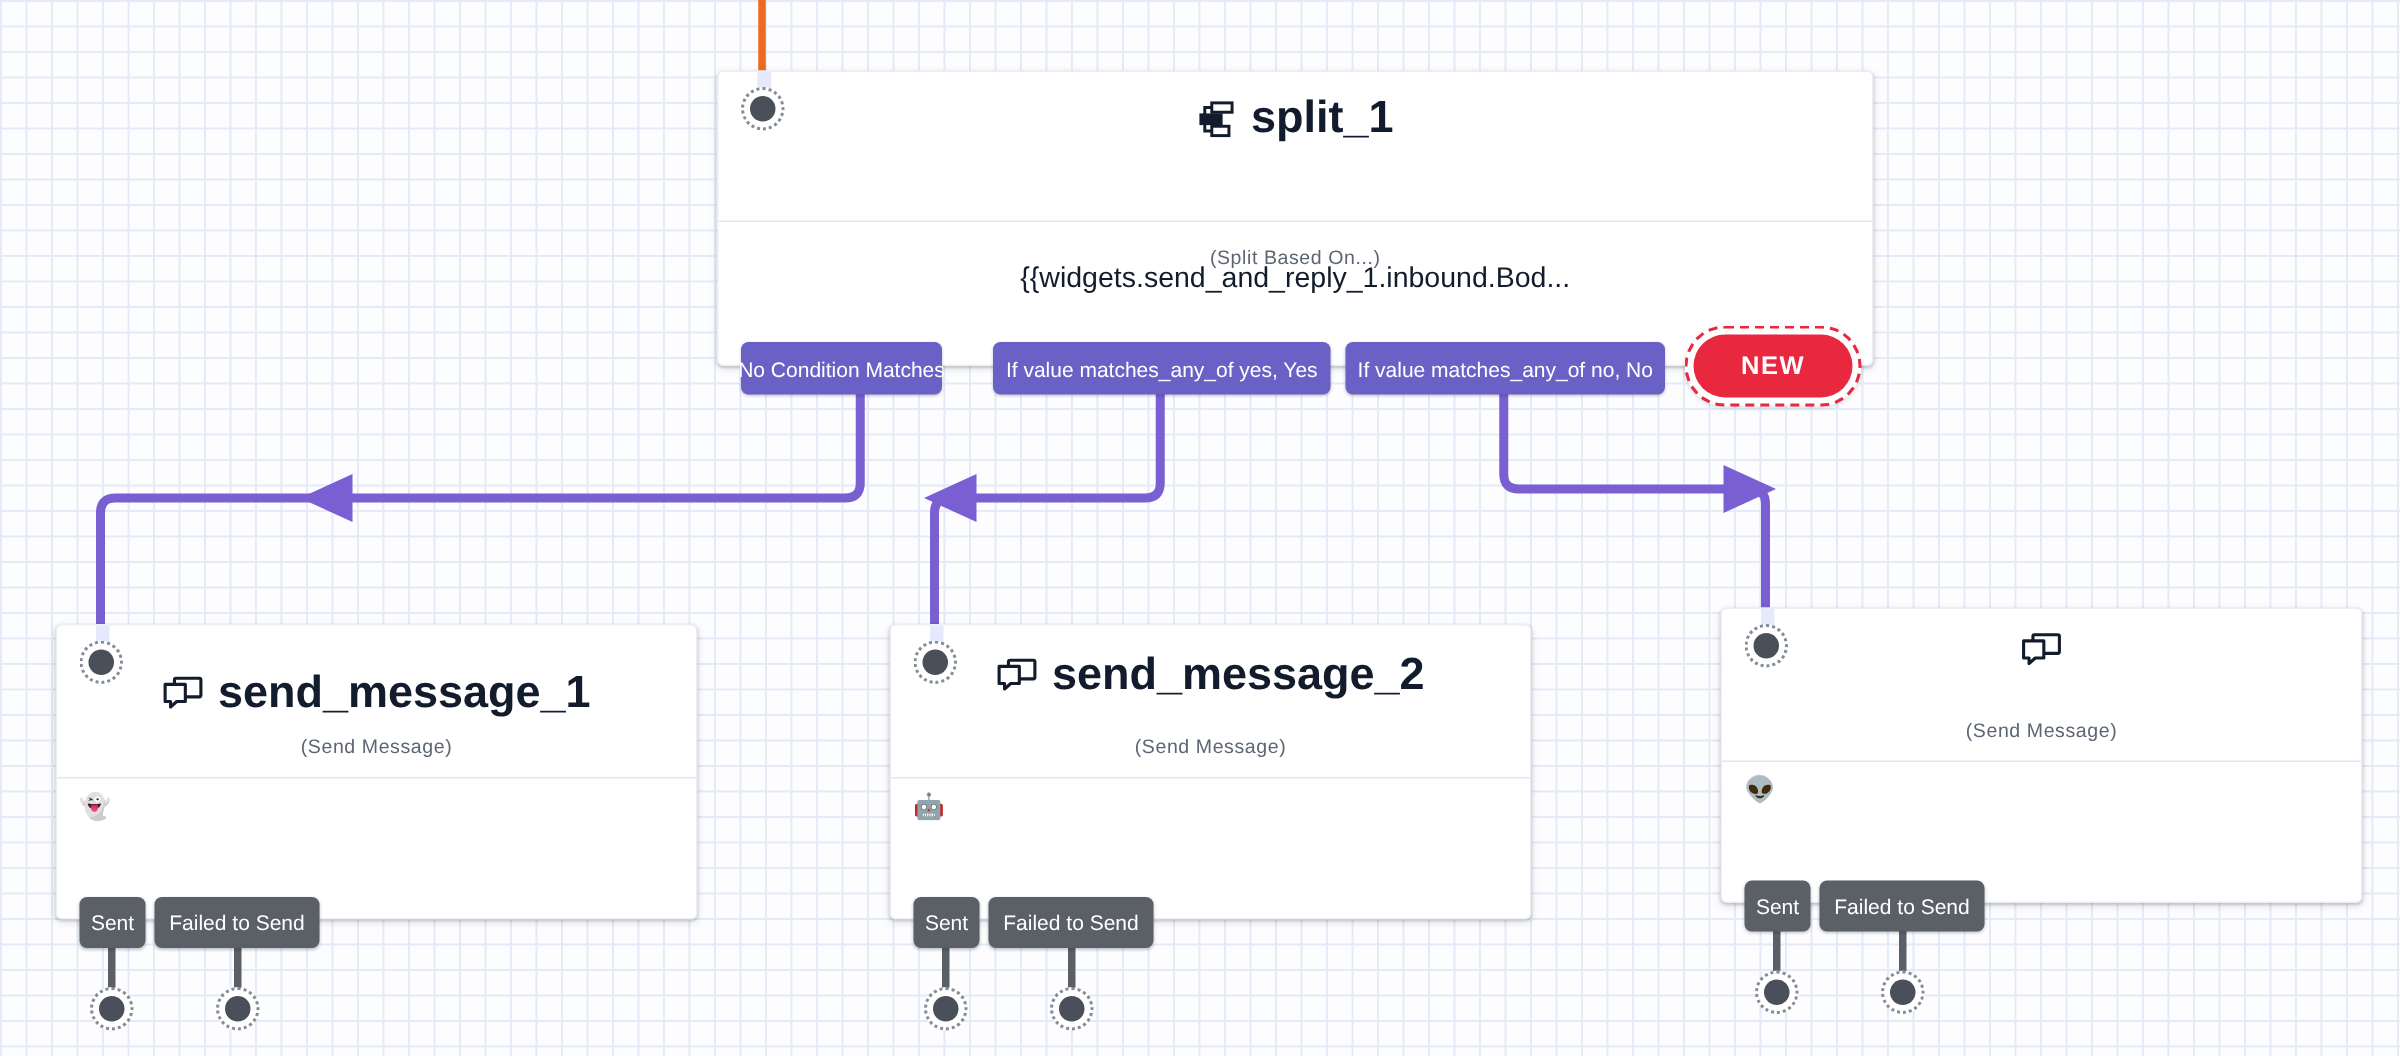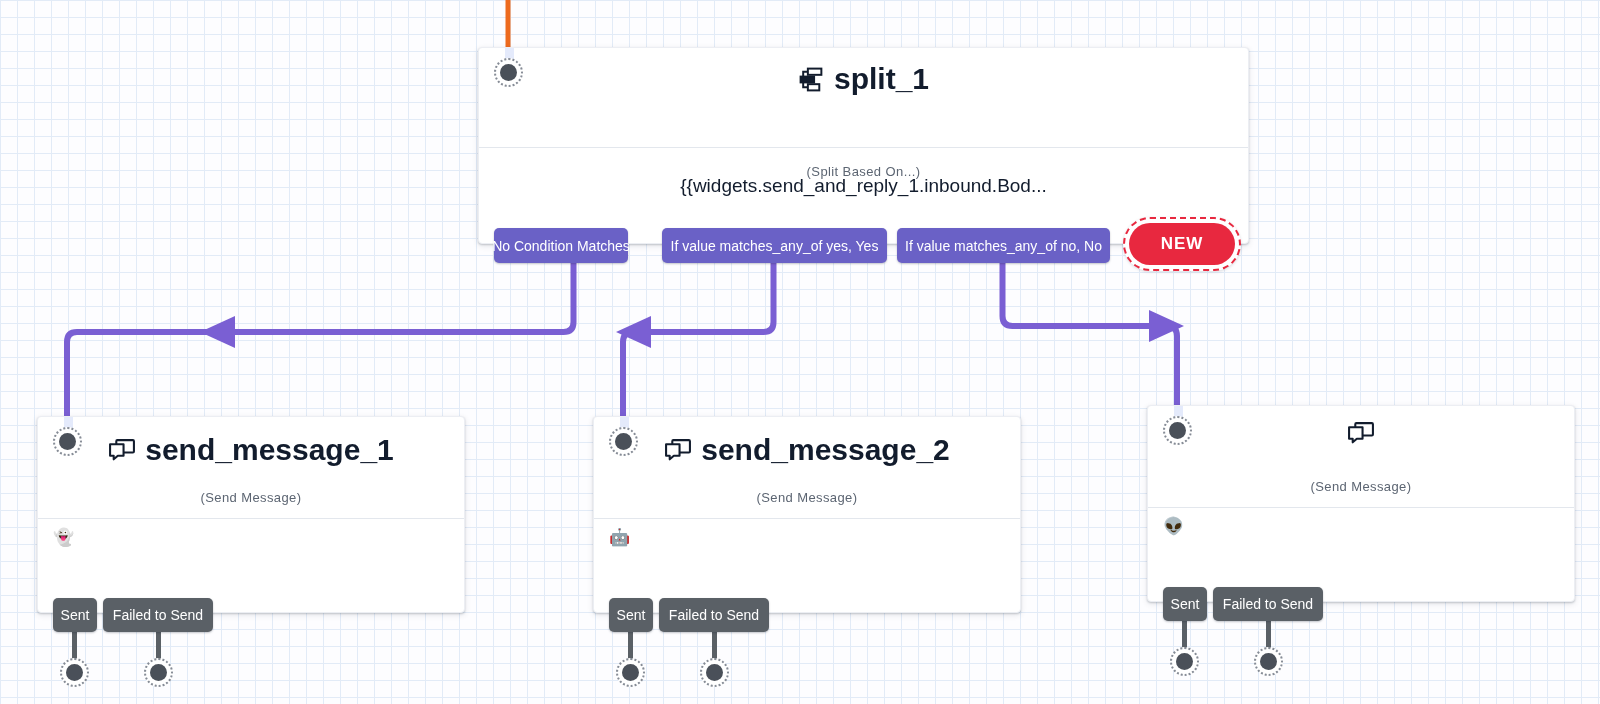--- a/index.html
+++ b/index.html
@@ -116,21 +116,21 @@
 
   <div class="new-wrap">
     <div class="new-pill">NEW</div>
   </div>
 
   <div class="card" style="left:37px;top:416px;width:428px;height:197px;">
     <div class="entry-glow"></div>
     <div class="port in">
       <span class="port-dot"></span>
     </div>
-    <div class="w-title" style="top:15px;">
+    <div class="w-title" style="top:27px;">
       <span class="ticon">
         <svg width="28" height="25" viewBox="0 0 27 24">
           <g fill="#fff" stroke="#121c2d" stroke-width="2" stroke-linejoin="round">
             <rect x="8" y="2" width="17" height="12" rx="1"></rect>
             <path d="M2 6 H15 V17 H9.5 L5.5 20.5 V17 H2 Z"></path>
           </g>
         </svg>
       </span>
       <span>send_message_1</span>
     </div>

